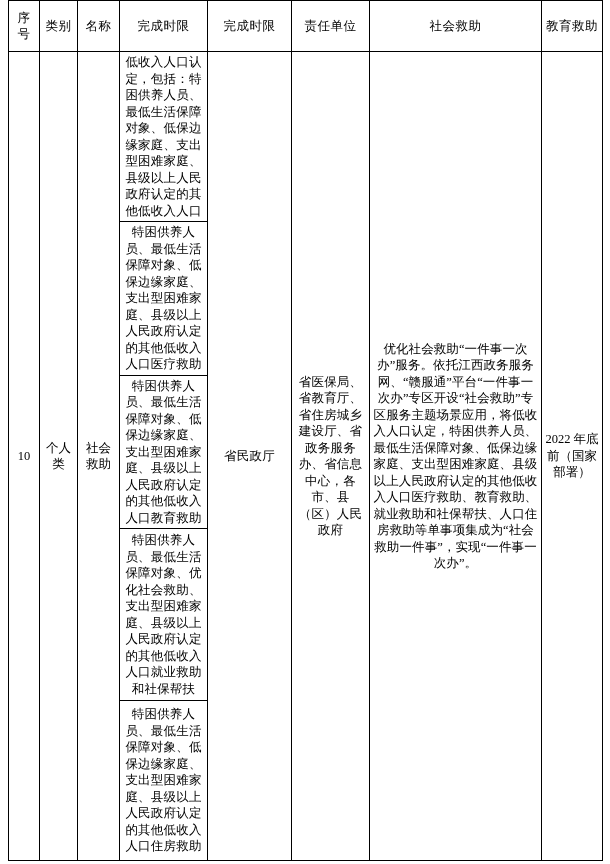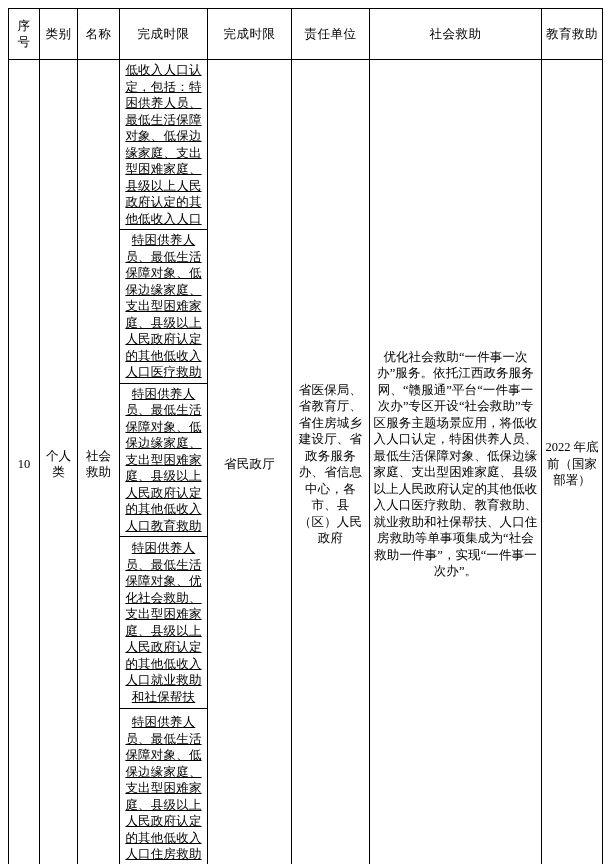--- a/index.html
+++ b/index.html
@@ -12,21 +12,21 @@
     height: 864px;
     font-family: "Liberation Serif", "DejaVu Serif", serif;
     color: #000000;
     -webkit-font-smoothing: antialiased;
   }
   .page {
     position: relative;
     width: 610px;
     height: 864px;
     box-sizing: border-box;
-    padding: 8px 8px 0 8px;
+    padding: 0 8px 0 8px;
   }
   table.doc-table {
     border-collapse: collapse;
     width: 594px;
     margin: 0 auto;
     table-layout: fixed;
   }
   table.doc-table th,
   table.doc-table td {
     border: 1px solid #000000;
@@ -61,21 +61,20 @@
   td.cell-name {
     font-size: 12.5px;
     line-height: 1.35;
   }
   td.cell-matter {
     text-align: left;
     vertical-align: top;
     padding: 5px 5px 6px 6px;
     line-height: 1.45;
     letter-spacing: 0.2px;
-    text-decoration: underline;
   }
   td.cell-lead,
   td.cell-resp {
     text-align: left;
     vertical-align: middle;
     padding: 4px 5px;
     line-height: 1.45;
     letter-spacing: 0.2px;
   }
   td.cell-lead {

